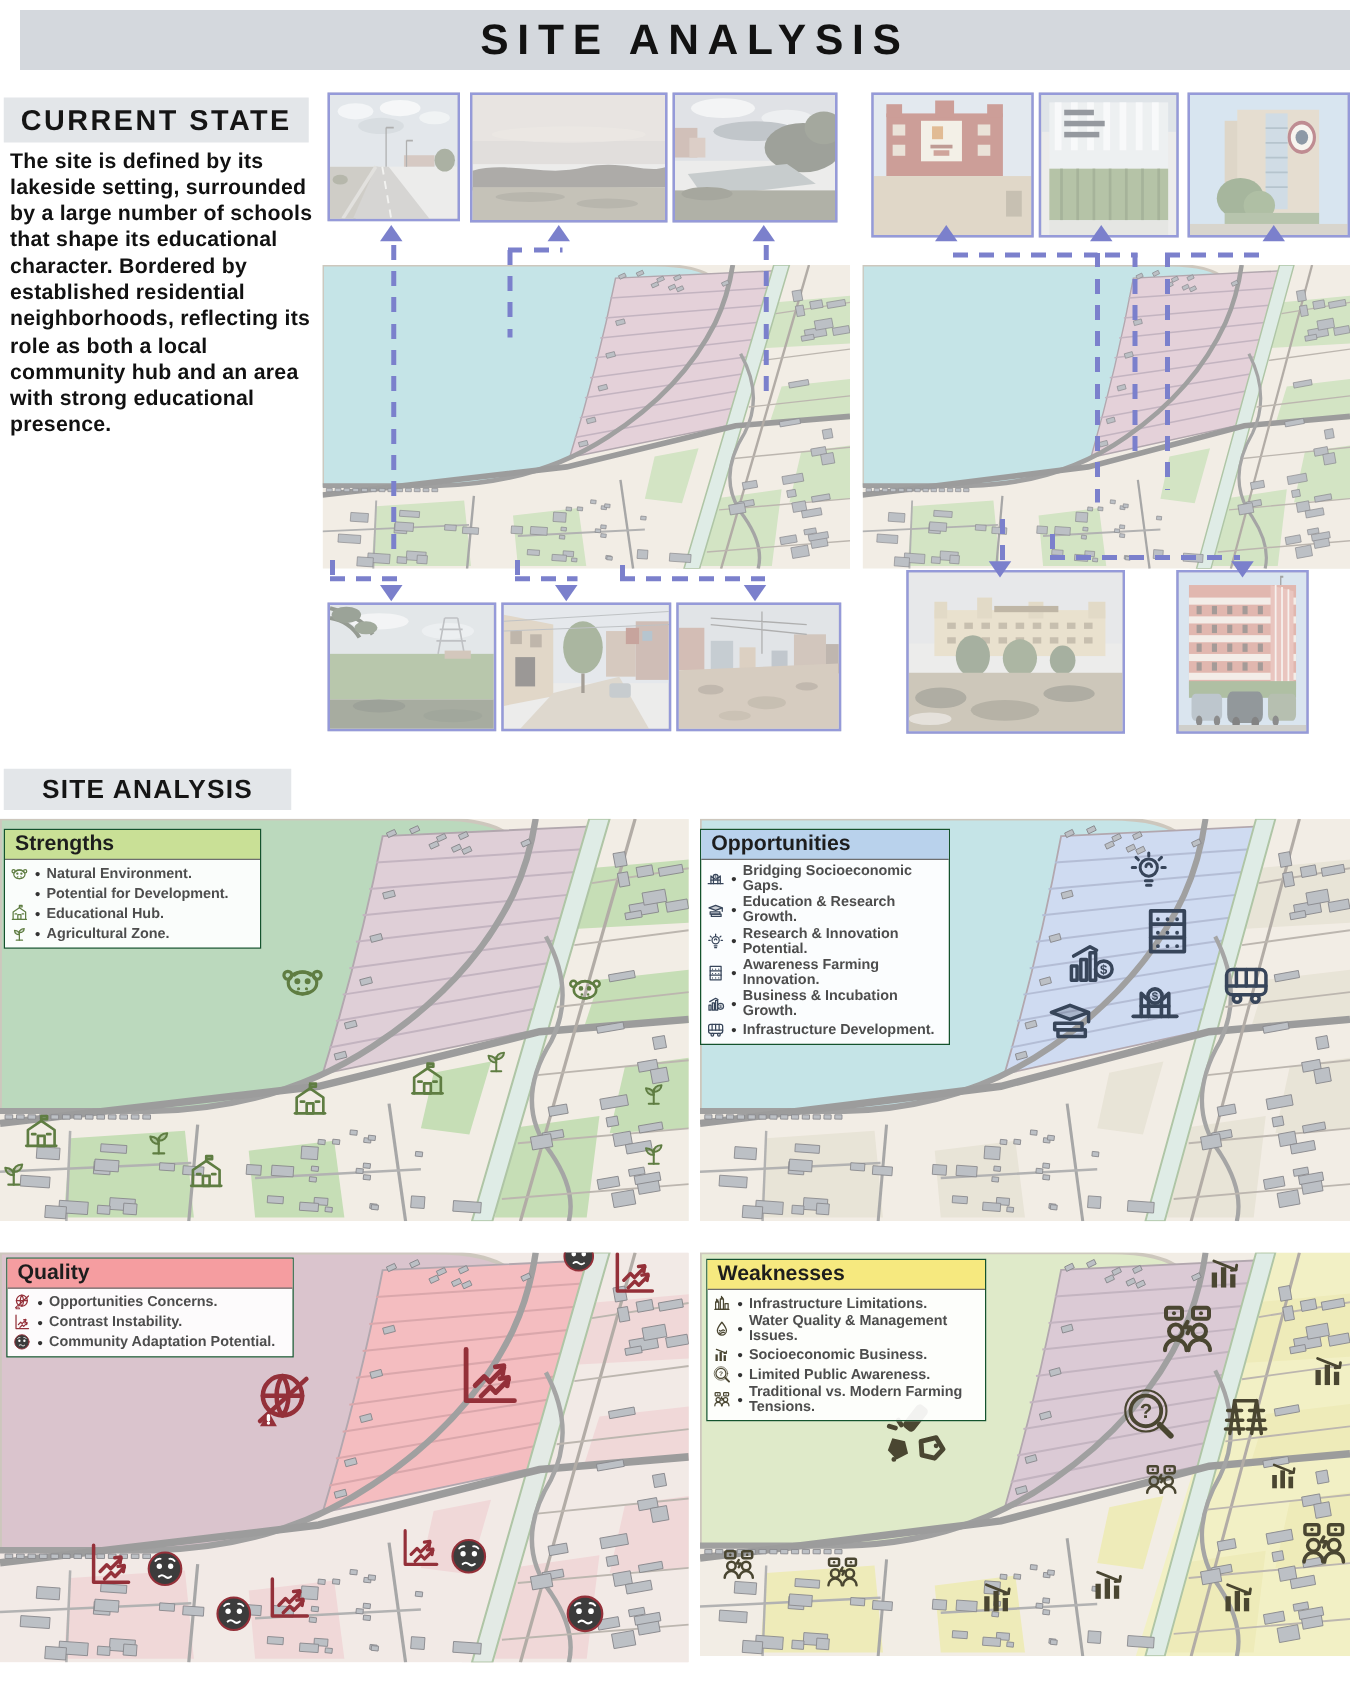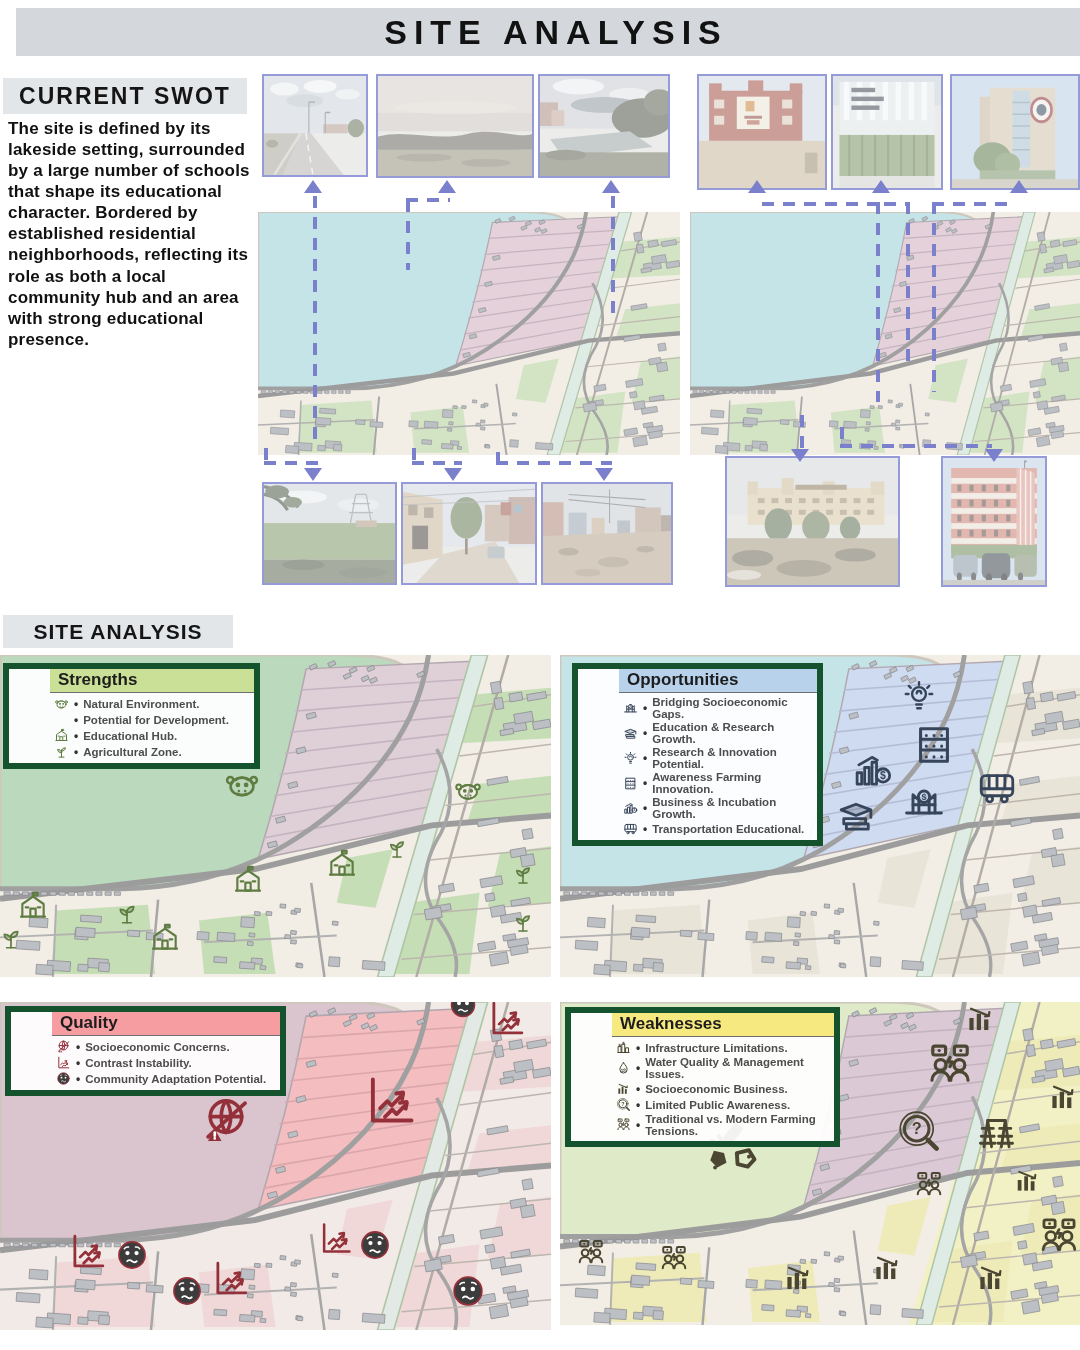--- a/index.html
+++ b/index.html
@@ -27,40 +27,40 @@
   .map-ico svg{display:block;width:100%;height:100%;}
   
   .seg{position:absolute;}
   .seg.v{width:4px;background:repeating-linear-gradient(to bottom,#7b80cc 0 12px,transparent 12px 21px);}
   .seg.h{height:4px;background:repeating-linear-gradient(to right,#7b80cc 0 12px,transparent 12px 21px);}
   .arr{position:absolute;width:0;height:0;}
   .arr.up{border-left:9px solid transparent;border-right:9px solid transparent;border-bottom:13px solid #7b80cc;}
   .arr.down{border-left:9px solid transparent;border-right:9px solid transparent;border-top:13px solid #7b80cc;}
   
   .quad{position:absolute;overflow:hidden;}
-  .legend{position:absolute;z-index:5;border:6px solid #14532d;background:rgba(255,255,255,.93);padding-left:41px;}
+  .legend{position:absolute;z-index:5;border:1px solid #14532d;background:rgba(255,255,255,.93);}
   .legend .lg-head{font-weight:bold;font-size:17px;color:#1d1d1d;padding:1px 8px 2px;border-bottom:1px solid #6e6e6e;}
   .legend ul{list-style:none;margin:3px 4px 4px 4px;padding:0;}
   .legend li{display:flex;align-items:center;gap:5px;margin:1px 0;font-size:11.5px;font-weight:bold;color:#4d4d4d;}
   .legend li .lgi{width:15px;height:15px;flex:0 0 15px;}
   .legend li .lgi svg{display:block;width:100%;height:100%;}
   .legend li .bl{color:#333;font-size:12px;}
 </style>
 </head>
 <body>
 
 <div class="page">
 
   <header class="titlebar">
     <h1>SITE ANALYSIS</h1>
   </header>
 
   <section>
     <div class="heading-box" id="cs-head">
-      <span>CURRENT SWOT</span>
+      <span>CURRENT STATE</span>
     </div>
     <p class="desc">The site is defined by its lakeside setting, surrounded by a large number of schools that shape its educational character. Bordered by established residential neighborhoods, reflecting its role as both a local community hub and an area with strong educational presence.</p>
 
     <div class="map" id="map-cl" style="left:258px;top:212px;width:422px;height:243px">
         <svg viewBox="0 0 540 325" preserveAspectRatio="none">
           <rect x="0" y="0" width="540" height="325" fill="#ece4d8"></rect>
           <polygon points="466,0 540,0 540,325 362,325" fill="#ece4d8"></polygon>
           <path d="M0,0 L340,0 Q432,0 402,62 Q368,133 292,184 Q218,234 120,236 L0,236 Z" fill="#a8d6db" stroke="#b4ab9c" stroke-width="3"></path>
           <polygon points="55,258 145,252 152,322 50,322" fill="#bcd6a6"></polygon>
           <polygon points="195,268 262,260 270,322 200,322" fill="#bcd6a6"></polygon>
@@ -1046,21 +1046,21 @@
           <div class="map-ico" style="left: 84%; top: 41%; width: 42px; height: 42px; color: rgb(55, 69, 90);">
             <svg viewBox="0 0 24 24" fill="none" stroke="currentColor" stroke-width="1.6" stroke-linecap="round" stroke-linejoin="round">
               <rect x="3" y="5.5" width="18" height="11.5" rx="2.5"></rect>
               <path d="M3 13h18"></path>
               <path d="M7.5 5.5V13M12 5.5V13M16.5 5.5V13"></path>
               <circle cx="7.8" cy="18.8" r="1.7"></circle>
               <circle cx="16.2" cy="18.8" r="1.7"></circle>
             </svg>
           </div>
         </div>
-      <div class="legend" style="left:12px;top:8px;width:198px">
+      <div class="legend" style="left:0;top:8px;width:198px">
         <div class="lg-head" style="background: rgb(185, 210, 236);">Opportunities</div>
         <ul>
             <li>
               <span class="lgi" style="color: rgb(55, 69, 90);">
                 <svg viewBox="0 0 24 24" fill="none" stroke="currentColor" stroke-width="1.6" stroke-linecap="round" stroke-linejoin="round">
                   <path d="M2.5 17.5h19"></path>
                   <path d="M6 17.5V7.5l3.2 3v7M18 17.5V7.5l-3.2 3v7"></path>
                   <path d="M6 13h12"></path>
                   <circle cx="12" cy="8.6" r="3.1"></circle>
                   <text x="12" y="10.3" text-anchor="middle" font-size="5" stroke="none" fill="currentColor" font-weight="bold">$</text>
@@ -1122,21 +1122,21 @@
               <span class="lgi" style="color: rgb(55, 69, 90);">
                 <svg viewBox="0 0 24 24" fill="none" stroke="currentColor" stroke-width="1.6" stroke-linecap="round" stroke-linejoin="round">
                   <rect x="3" y="5.5" width="18" height="11.5" rx="2.5"></rect>
                   <path d="M3 13h18"></path>
                   <path d="M7.5 5.5V13M12 5.5V13M16.5 5.5V13"></path>
                   <circle cx="7.8" cy="18.8" r="1.7"></circle>
                   <circle cx="16.2" cy="18.8" r="1.7"></circle>
                 </svg>
               </span>
               <span class="bl">•</span>
-              <span>Transportation Educational.</span>
+              <span>Infrastructure Development.</span>
             </li>
           </ul>
       </div>
     </div>
 
     <div class="quad" style="left:0;top:1002px;width:551px;height:328px">
       <div class="map" style="position:absolute;inset:0">
           <svg viewBox="0 0 540 325" preserveAspectRatio="none">
             <rect x="0" y="0" width="540" height="325" fill="#ecdfda"></rect>
             <polygon points="466,0 540,0 540,325 362,325" fill="#ecdfda"></polygon>
@@ -1368,21 +1368,21 @@
               <span class="lgi" style="color: rgb(148, 48, 57);">
                 <svg viewBox="0 0 24 24" fill="none" stroke="currentColor" stroke-width="1.6" stroke-linecap="round" stroke-linejoin="round">
                   <circle cx="12" cy="10.5" r="7"></circle>
                   <path d="M5 10.5h14M12 3.5c2.8 3.4 2.8 10.6 0 14-2.8-3.4-2.8-10.6 0-14z"></path>
                   <path d="M4 19.5L20.5 4.5"></path>
                   <path d="M7 16l3 5.3H4z" fill="currentColor" stroke="none"></path>
                   <path d="M7 17.6v1.4M7 20.2v.01" stroke="#fff" stroke-width="1.2"></path>
                 </svg>
               </span>
               <span class="bl">•</span>
-              <span>Socioeconomic Concerns.</span>
+              <span>Opportunities Concerns.</span>
             </li>
             <li>
               <span class="lgi" style="color: rgb(148, 48, 57);">
                 <svg viewBox="0 0 24 24" fill="none" stroke="currentColor" stroke-width="1.6" stroke-linecap="round" stroke-linejoin="round">
                   <path d="M4.5 3.5v17h16"></path>
                   <path d="M7.5 15.5l3-3 1.8 1.8 4.7-4.7"></path>
                   <path d="M14.2 9.3l2.8-.4-.4 2.8"></path>
                   <path d="M9.5 19l3-3 1.8 1.8 4.2-4.2"></path>
                   <path d="M15.7 13.2l2.8-.4-.4 2.8"></path>
                 </svg>

